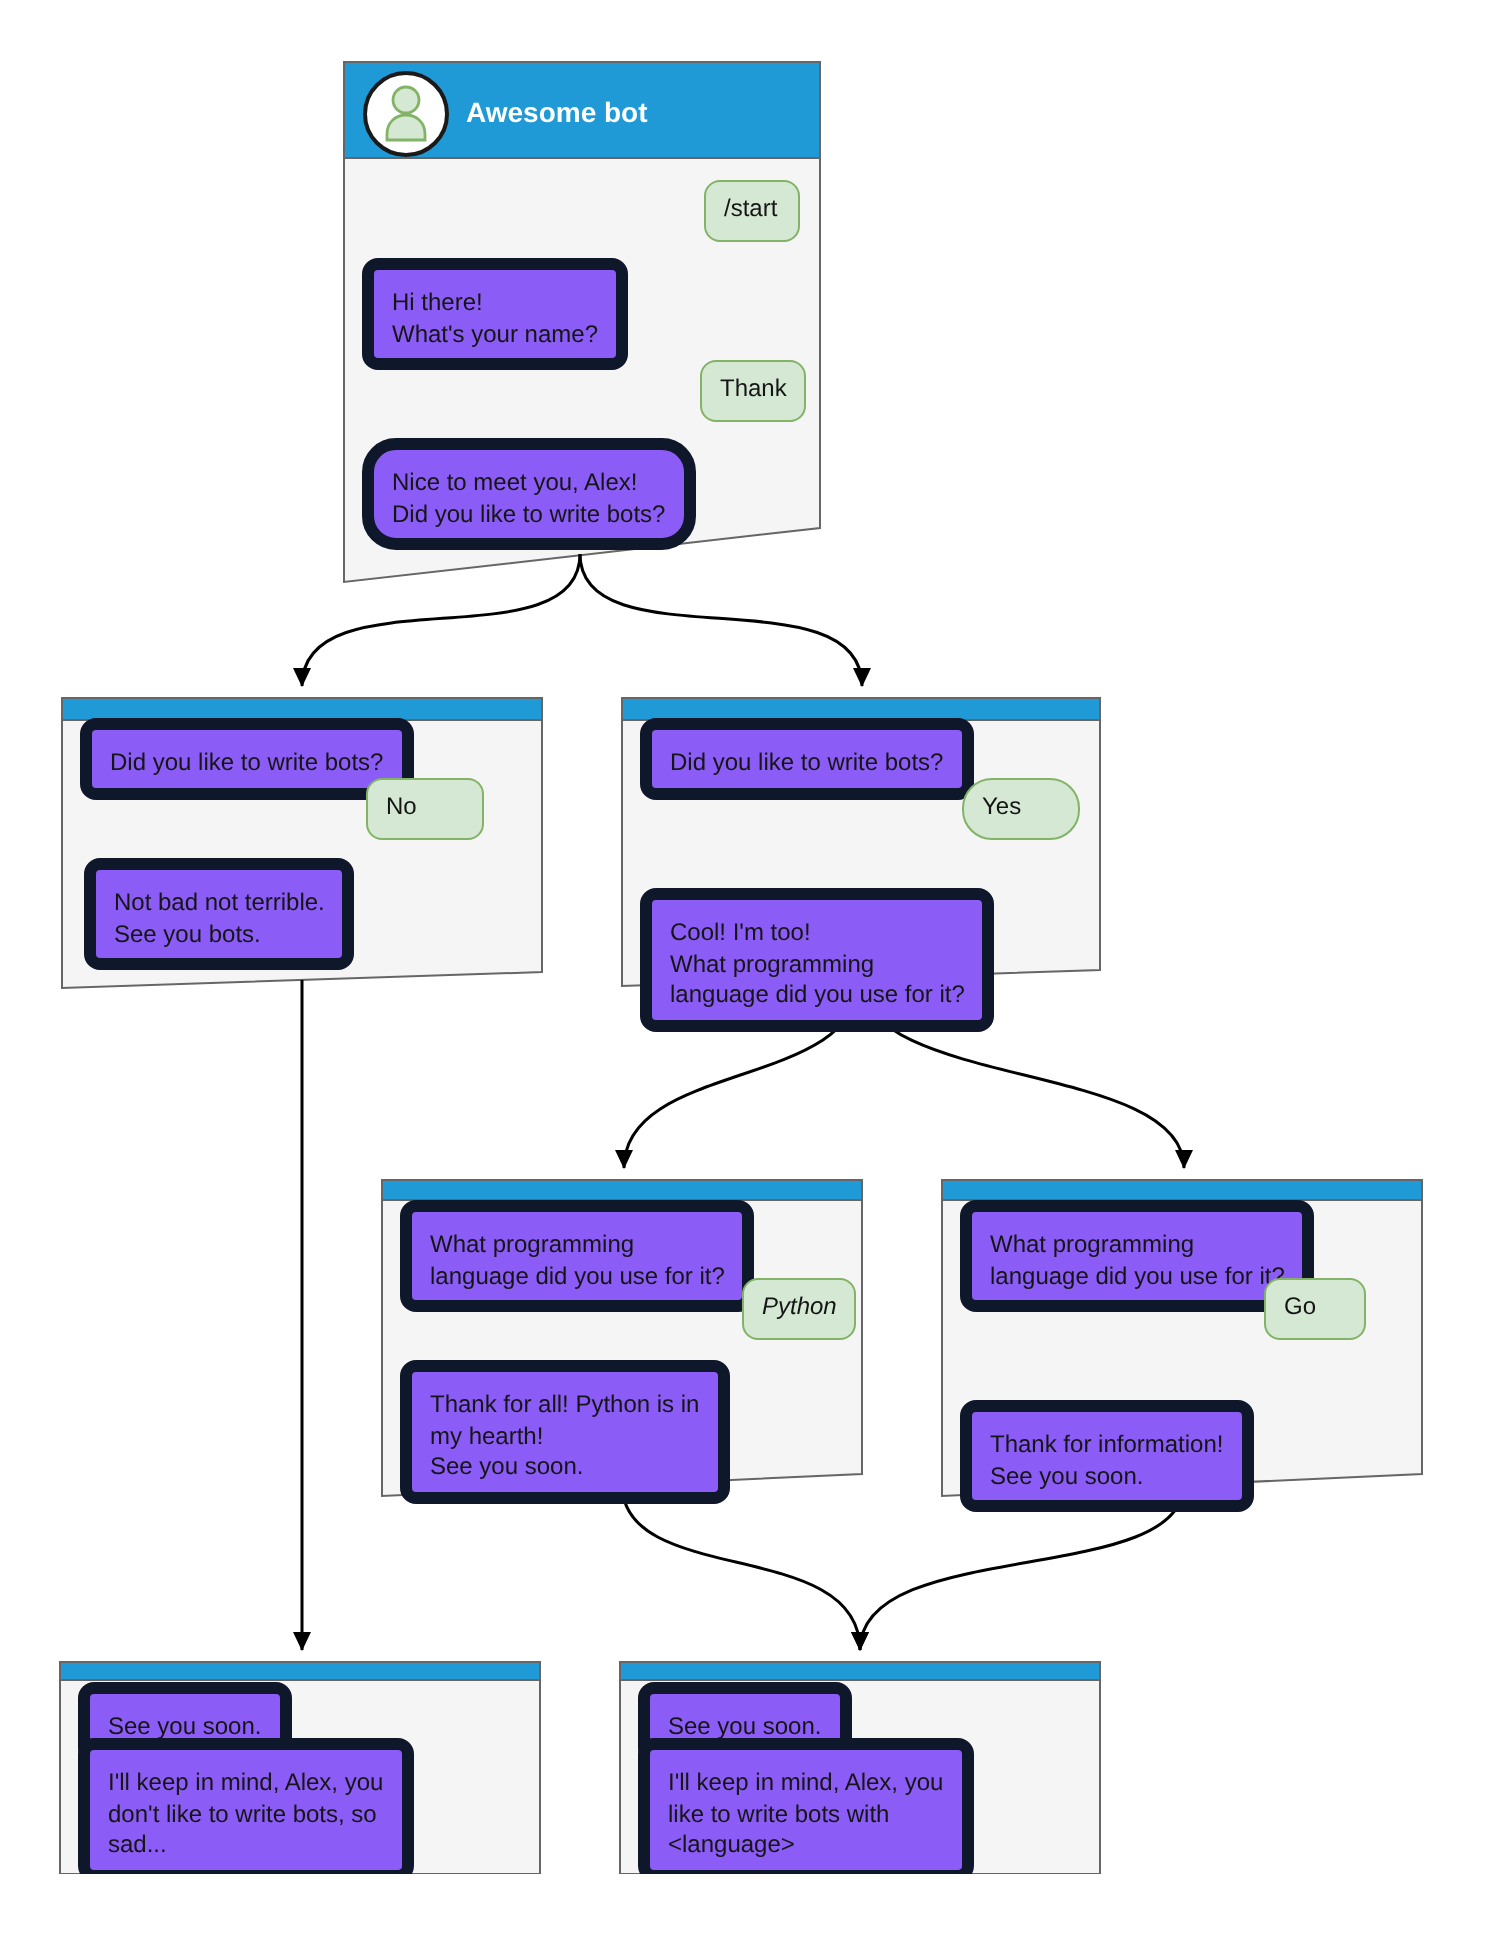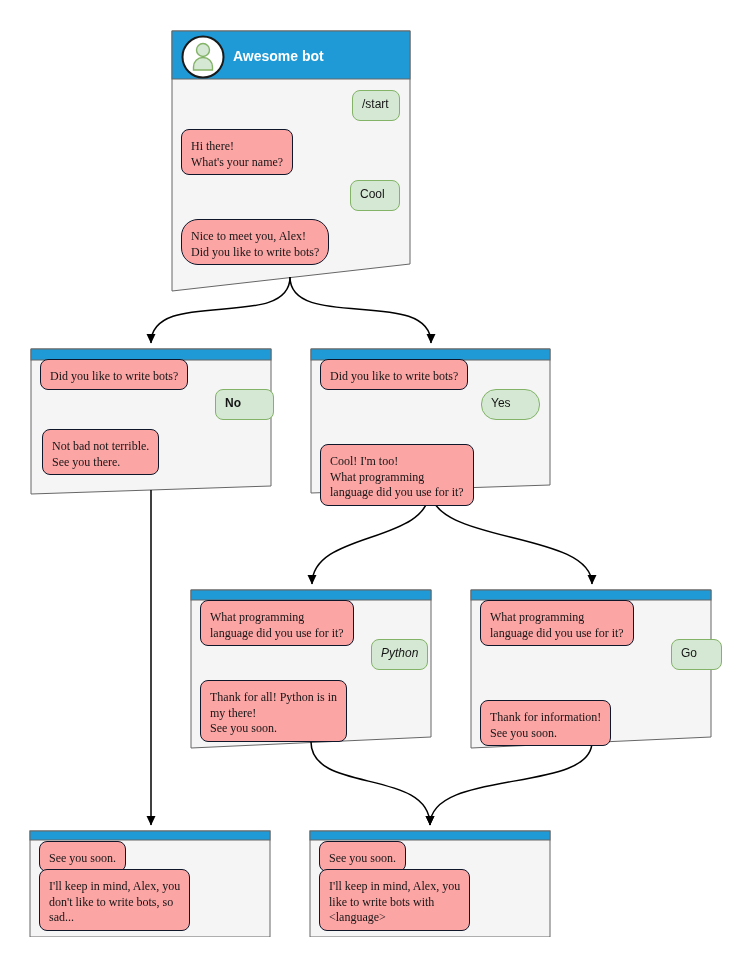--- a/index.html
+++ b/index.html
@@ -15,21 +15,21 @@
   .bubble {
     position: absolute;
     box-sizing: border-box;
     font: 12px/15.5px "Liberation Sans", sans-serif;
     color: #151515;
     white-space: pre-line;
     border-radius: 8px;
     padding: 9px 9px 4px 9px;
     z-index: 2;
   }
-  .bubble.bot  { background: #fca5a5; border: 1px solid #0f172a; font-family: Liberation Serif, serif; }
+  .bubble.bot  { background: #8b5cf6; border: 6px solid #0f172a; }
   .bubble.user { background: #d5e8d4; border: 1px solid #82b366; padding-top: 6px; padding-bottom: 7px; }
   .win-title {
     position: absolute;
     left: 233px; top: 48px;
     color: #ffffff;
     font: bold 14px/17px "Liberation Sans", sans-serif;
     z-index: 3;
   }
   .avatar { position: absolute; left: 181px; top: 35px; z-index: 3; }
 </style>
@@ -79,45 +79,45 @@
   <svg class="avatar" width="44" height="44" viewBox="0 0 44 44">
     <circle cx="22" cy="22" r="20.5" fill="#ffffff" stroke="#1a1a1a" stroke-width="2"></circle>
     <circle cx="22" cy="15" r="6.5" fill="#d5e8d4" stroke="#82b366" stroke-width="1.4"></circle>
     <path d="M12.5,35 L12.5,32 C12.5,26.5 16.5,22.5 22,22.5 C27.5,22.5 31.5,26.5 31.5,32 L31.5,35 Z" fill="#d5e8d4" stroke="#82b366" stroke-width="1.4"></path>
   </svg>
   <div class="win-title">Awesome bot</div>
 
   <div class="bubble user" style="left:352px; top:90px;  min-width:48px;">/start</div>
   <div class="bubble bot" style="left:181px; top:129px;">Hi there!
 What's your name?</div>
-  <div class="bubble user" style="left:350px; top:180px; min-width:50px;">Cool</div>
+  <div class="bubble user" style="left:350px; top:180px; min-width:50px;">Thank</div>
   <div class="bubble bot" style="left:181px; top:219px;border-radius:17px;">Nice to meet you, Alex!
 Did you like to write bots?</div>
 
   <div class="bubble bot" style="left:40px;  top:359px;">Did you like to write bots?</div>
-  <div class="bubble user" style="left:215px; top:389px; min-width:59px;font-weight:bold;">No</div>
+  <div class="bubble user" style="left:183px; top:389px; min-width:59px;">No</div>
   <div class="bubble bot" style="left:42px;  top:429px;">Not bad not terrible.
-See you there.</div>
+See you bots.</div>
 
   <div class="bubble bot" style="left:320px; top:359px;">Did you like to write bots?</div>
   <div class="bubble user" style="left:481px; top:389px; min-width:59px;border-radius:15px;">Yes</div>
   <div class="bubble bot" style="left:320px; top:428px;margin-top:16px;">Cool! I'm too!
 What programming
 language did you use for it?</div>
 
   <div class="bubble bot" style="left:200px; top:600px;">What programming
 language did you use for it?</div>
   <div class="bubble user" style="left:371px; top:639px; min-width:51px;font-style:italic;">Python</div>
   <div class="bubble bot" style="left:200px; top:680px;">Thank for all! Python is in
-my there!
+my hearth!
 See you soon.</div>
 
   <div class="bubble bot" style="left:480px; top:600px;">What programming
 language did you use for it?</div>
-  <div class="bubble user" style="left:671px; top:639px; min-width:51px;">Go</div>
+  <div class="bubble user" style="left:632px; top:639px; min-width:51px;">Go</div>
   <div class="bubble bot" style="left:480px; top:680px;margin-top:20px;">Thank for information!
 See you soon.</div>
 
   <div class="bubble bot" style="left:39px;  top:841px;">See you soon.</div>
   <div class="bubble bot" style="left:39px;  top:869px;">I'll keep in mind, Alex, you
 don't like to write bots, so
 sad...</div>
 
   <div class="bubble bot" style="left:319px; top:841px;">See you soon.</div>
   <div class="bubble bot" style="left:319px; top:869px;">I'll keep in mind, Alex, you

